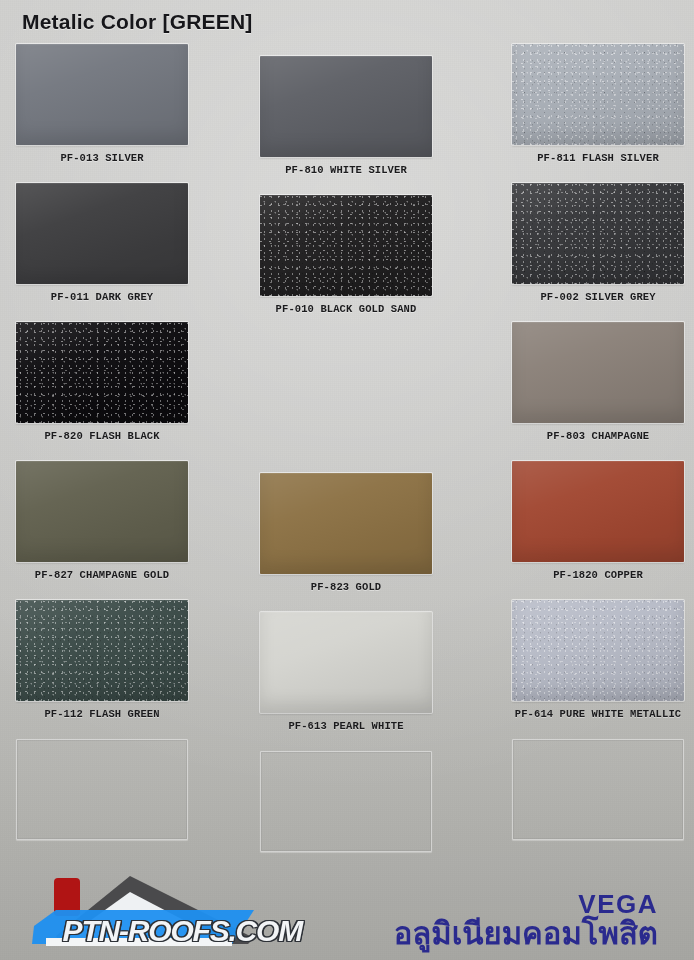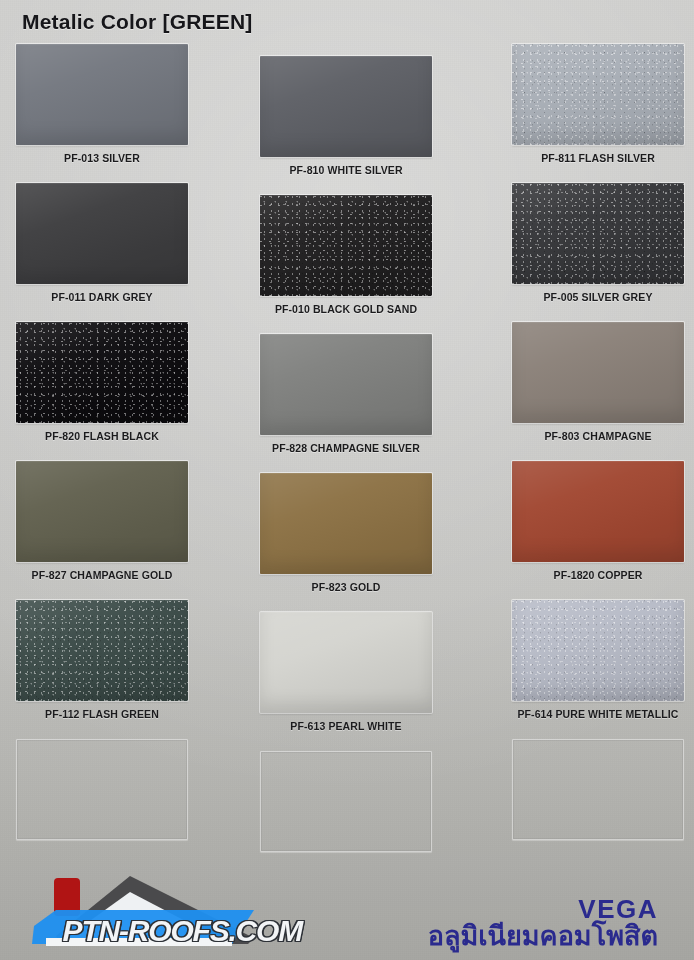--- a/index.html
+++ b/index.html
@@ -43,20 +43,21 @@
 
   .grid {
     position: absolute;
     left: 0;
     top: 44px;
     width: 694px;
   }
   .row {
     position: relative;
     height: 139px;
+    font-family: Liberation Mono, monospace;
   }
   .cell {
     position: absolute;
     width: 172px;
     top: 0;
   }
   .cell.c0 { left: 16px; }
   .cell.c1 { left: 260px; margin-top: 12px; }
   .cell.c2 { left: 512px; }
 
@@ -159,21 +160,21 @@
     color: #2a2a8e;
     margin-top: 36px;
   }
   .brand-name {
     font-size: 26px;
     font-weight: bold;
     letter-spacing: 1.5px;
     line-height: 1.05;
   }
   .brand-sub {
-    font-size: 27px;
+    font-size: 31px;
     font-weight: bold;
     line-height: 1.15;
     margin-top: -2px;
   }
 </style>
 </head>
 <body>
 
 <div id="page" style="--bg: #c9c9c7;">
 
@@ -220,38 +221,31 @@
           <div class="flake"></div>
           <div class="sheen"></div>
         </div>
         <div class="caption">PF-010  BLACK GOLD SAND</div>
       </div>
       <div class="cell c2">
         <div class="swatch metallic" style="background-color: rgb(53, 54, 57);">
           <div class="flake"></div>
           <div class="sheen"></div>
         </div>
-        <div class="caption">PF-005 SILVER GREY</div>
+        <div class="caption">PF-002 SILVER GREY</div>
       </div>
     </div>
 
     <div class="row">
       <div class="cell c0">
         <div class="swatch metallic" style="background-color: rgb(13, 12, 15);">
           <div class="flake"></div>
           <div class="sheen"></div>
         </div>
         <div class="caption">PF-820  FLASH BLACK</div>
-      </div>
-      <div class="cell c1">
-        <div class="swatch" style="background-color: rgb(127, 128, 126);">
-          <div class="flake"></div>
-          <div class="sheen"></div>
-        </div>
-        <div class="caption">PF-828  CHAMPAGNE SILVER</div>
       </div>
       <div class="cell c2">
         <div class="swatch" style="background-color: rgb(138, 128, 120);">
           <div class="flake"></div>
           <div class="sheen"></div>
         </div>
         <div class="caption">PF-803  CHAMPAGNE</div>
       </div>
     </div>
 

